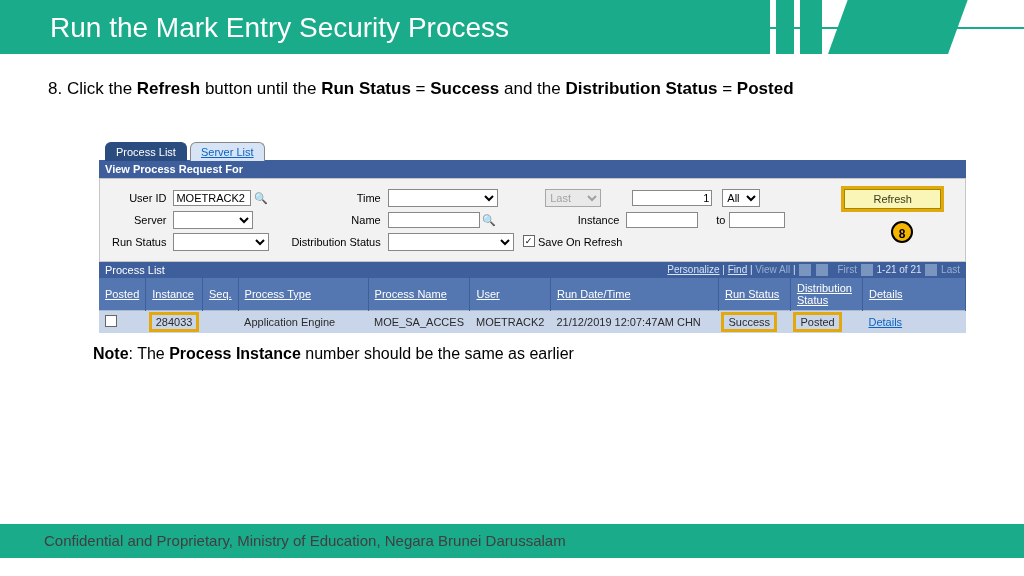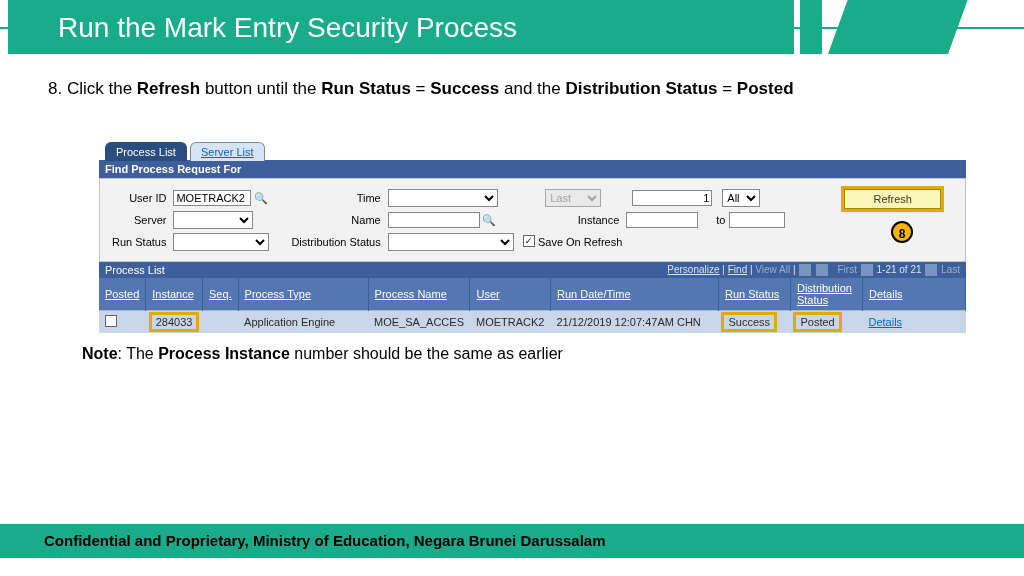--- a/index.html
+++ b/index.html
@@ -1,18 +1,18 @@
 <!DOCTYPE html>
 <html><head>
 <meta charset="utf-8">
 <style>
   * { box-sizing: border-box; margin: 0; padding: 0; }
   body { width: 1024px; height: 576px; font-family: Arial, sans-serif; background: #fff; overflow: hidden; position: relative; }
 
-  .title-bar { height: 54px; position: relative; padding-left: 8px; }
+  .title-bar { height: 54px; position: relative; }
   .title-bar .teal-block { background: #1aab8a; color: #fff; font-size: 28px; font-weight: 300; padding: 12px 30px 12px 50px; height: 54px; display: inline-block; width: 770px; }
   .title-bar .decor { position: absolute; top: 0; right: 0; height: 54px; width: 254px; }
   .title-bar .decor span { display: inline-block; height: 54px; vertical-align: top; }
   .d1 { width: 18px; background: #1aab8a; margin-left: 6px; }
   .d2 { width: 22px; background: #1aab8a; margin-left: 6px; }
   .d3 { width: 120px; background: #1aab8a; margin-left: 6px; transform: skewX(-20deg); transform-origin: bottom left; }
   .thin-line-top { position: absolute; top: 27px; left: 0; width: 1024px; height: 2px; background: #1aab8a; z-index: -1; }
 
   .content { padding: 24px 48px 0 48px; }
   .instruction { font-size: 17px; color: #000; line-height: 1.35; max-width: 820px; text-align: justify; }
@@ -43,23 +43,23 @@
   .nav-ic { display:inline-block; width:12px; height:12px; background:#7a95c0; vertical-align:middle; margin:0 1px; }
 
   .grid table { width: 100%; border-collapse: collapse; font-size: 11px; }
   .grid th { background: #5477b1; color: #fff; text-align: left; padding: 4px 6px; font-weight: normal; text-decoration: underline; border-right: 1px solid #3e5f9b; }
   .grid td { background: #c9d6ea; color: #2a2a2a; padding: 4px 6px; border-top: 1px solid #aab8d0; }
   .grid td a { color: #0b63c4; text-decoration: underline; }
   .hl-box { outline: 3px solid #e3a80c; display: inline-block; padding: 1px 4px; }
   .chk { width: 12px; height: 12px; border: 1px solid #666; background: #fff; display: inline-block; }
   .chk.checked::after { content: "✓"; font-size: 9px; position: relative; top: -2px; left: 1px; }
 
-  .note { margin: 12px 0 0 34px; font-size: 16px; }
+  .note { margin: 12px 0 0 45px; font-size: 16px; }
 
-  .footer-bar { position: absolute; bottom: 18px; left: 0; width: 1024px; height: 34px; background: #1aab8a; color: #000000; font-size: 15px; font-weight: 700; padding: 8px 0 0 44px; }
+  .footer-bar { position: absolute; bottom: 18px; left: 0; width: 1024px; height: 34px; background: #1aab8a; color: #404040; font-size: 15px; font-weight: 400; padding: 8px 0 0 44px; }
   .thin-line-bot { position: absolute; bottom: 35px; left: 0; width: 1024px; height: 2px; background: #1aab8a; z-index: -1; }
 </style>
 </head>
 <body>
 
 <div class="thin-line-top"></div>
 <div class="title-bar">
   <div class="teal-block">Run the Mark Entry Security Process</div>
   <div class="decor"><span class="d1"></span><span class="d2"></span><span class="d3"></span></div>
 </div>
@@ -67,21 +67,21 @@
 <div class="content">
   <p class="instruction">
     <span>8.</span> <span>Click the </span><b>Refresh</b><span> button until the </span><b>Run Status</b><span> = </span><b>Success</b><span> and the </span><b>Distribution Status</b><span> = </span><b>Posted</b>
   </p>
 
   <div class="app">
     <div class="tabs">
       <span class="tab active">Process List</span>
       <span class="tab inactive">Server List</span>
     </div>
-    <div class="section-bar">Find Process Request For</div>
+    <div class="section-bar">View Process Request For</div>
     <div class="filters">
       <table>
         <tbody>
             <tr>
           <td class="label">User ID</td>
           <td><input type="text" style="width: 78px;" value="MOETRACK2"> <span class="mag">🔍</span></td>
           <td class="label" style="padding-left:18px">Time</td>
           <td><select style="width:110px"><option></option></select></td>
           <td style="padding-left:6px"><select style="width:56px;background:#e6e6e6" disabled=""><option>Last</option></select></td>
           <td style="padding-left:6px"><input type="text" style="width: 80px; text-align: right;" value="1"></td>

